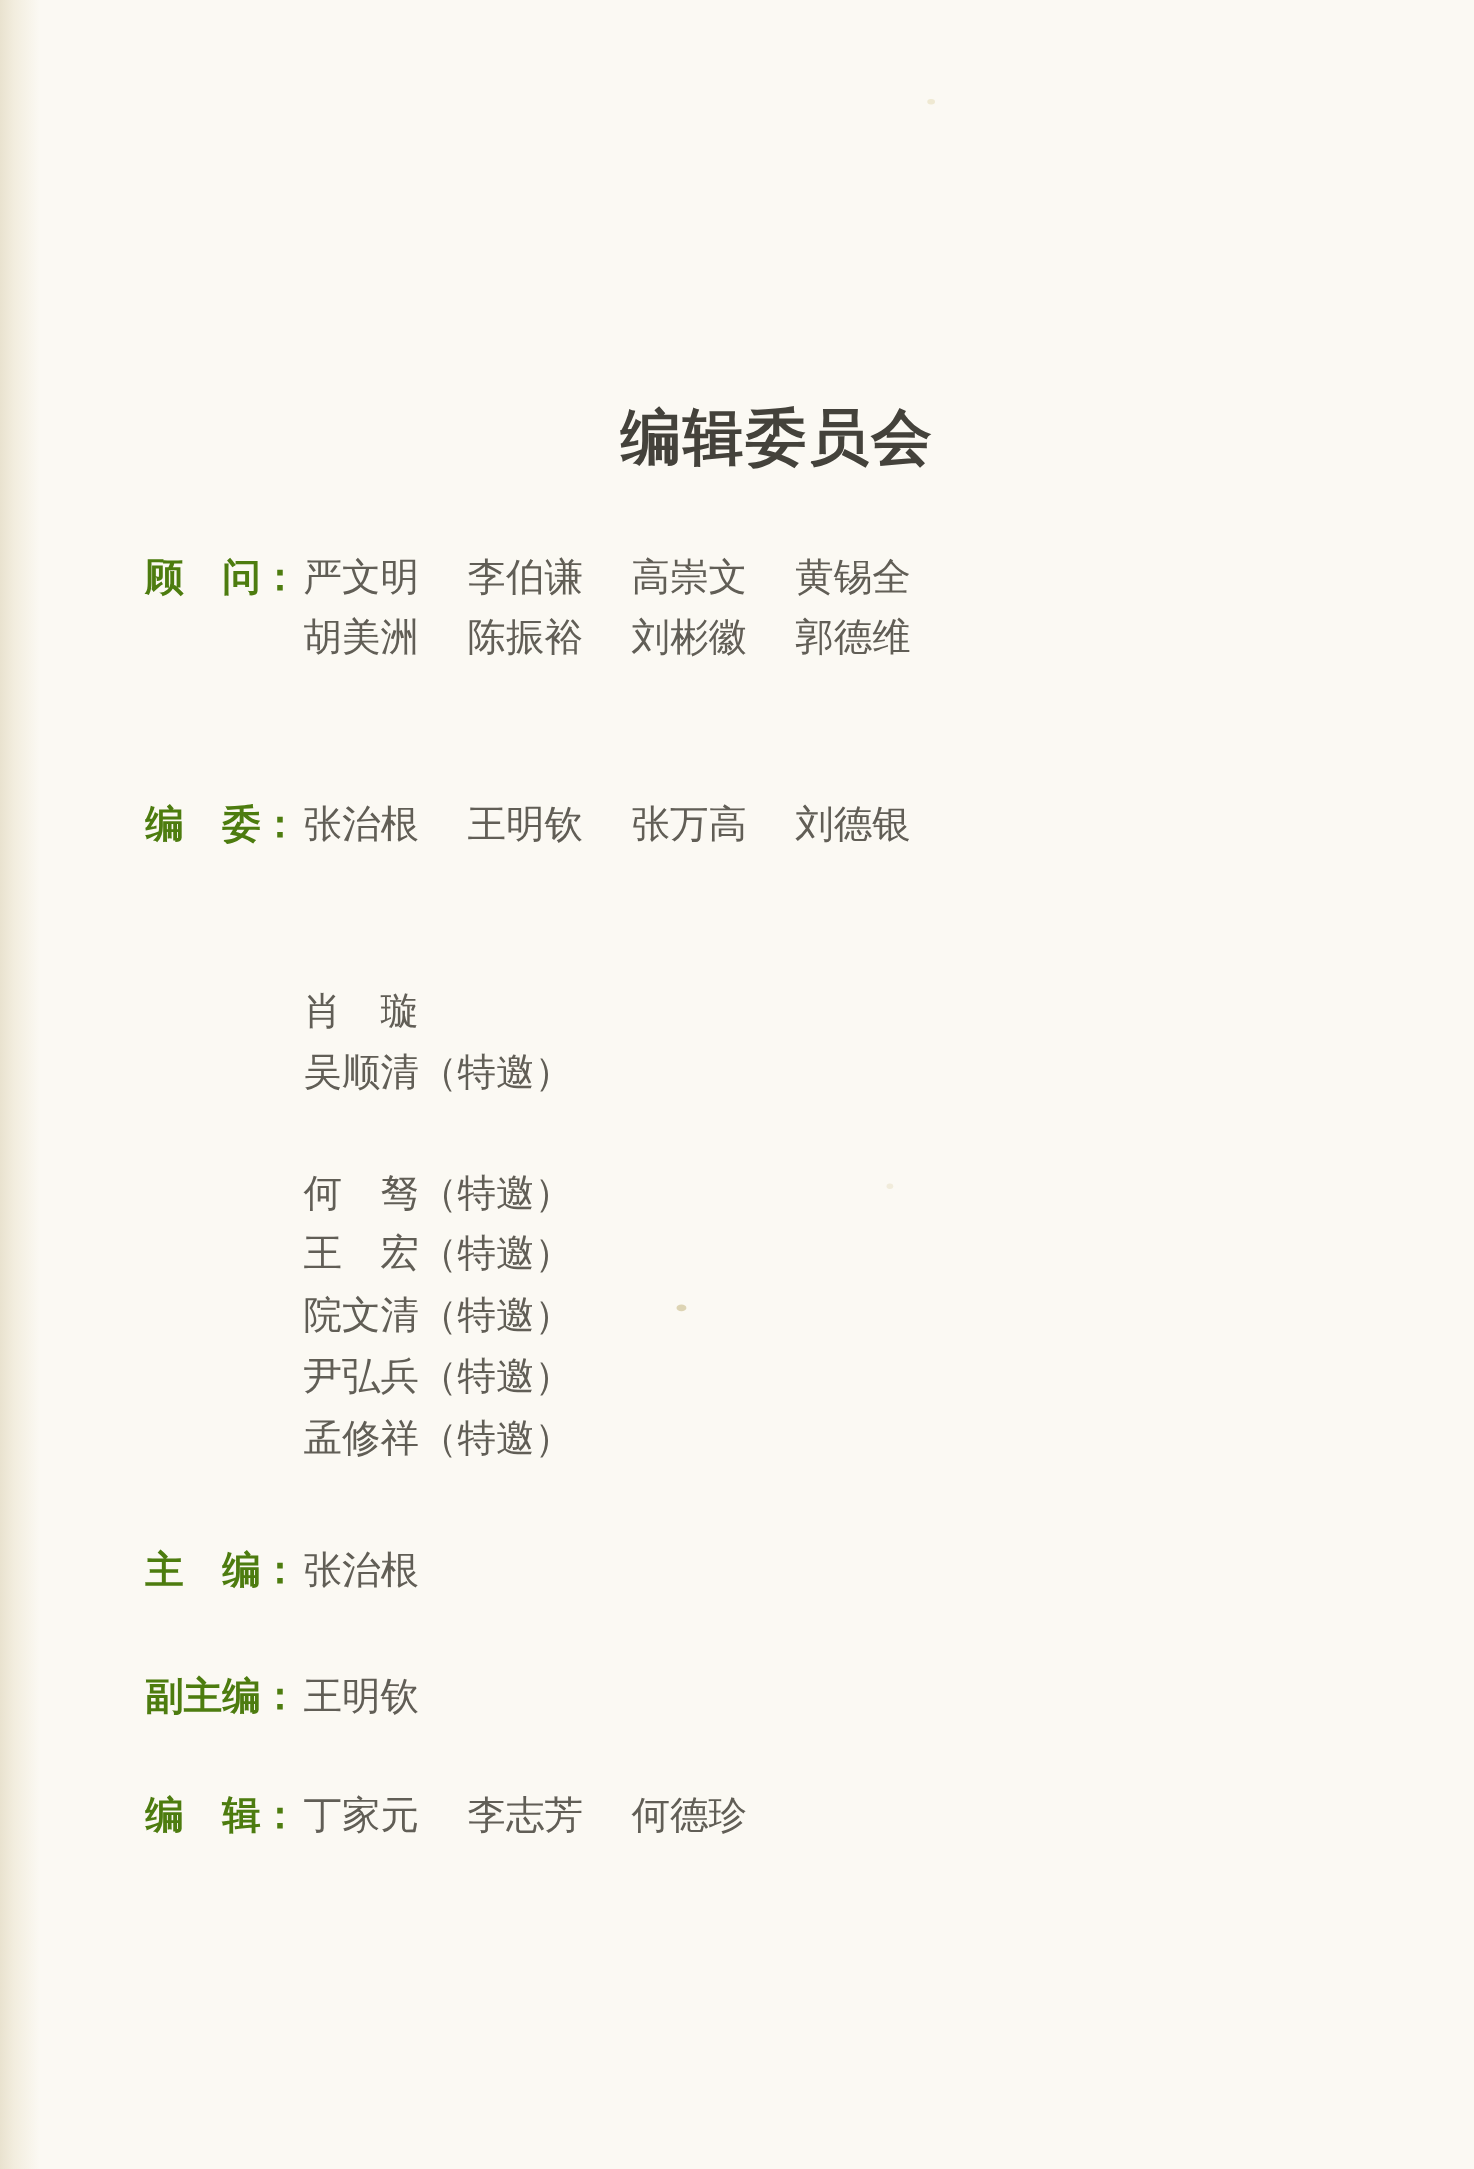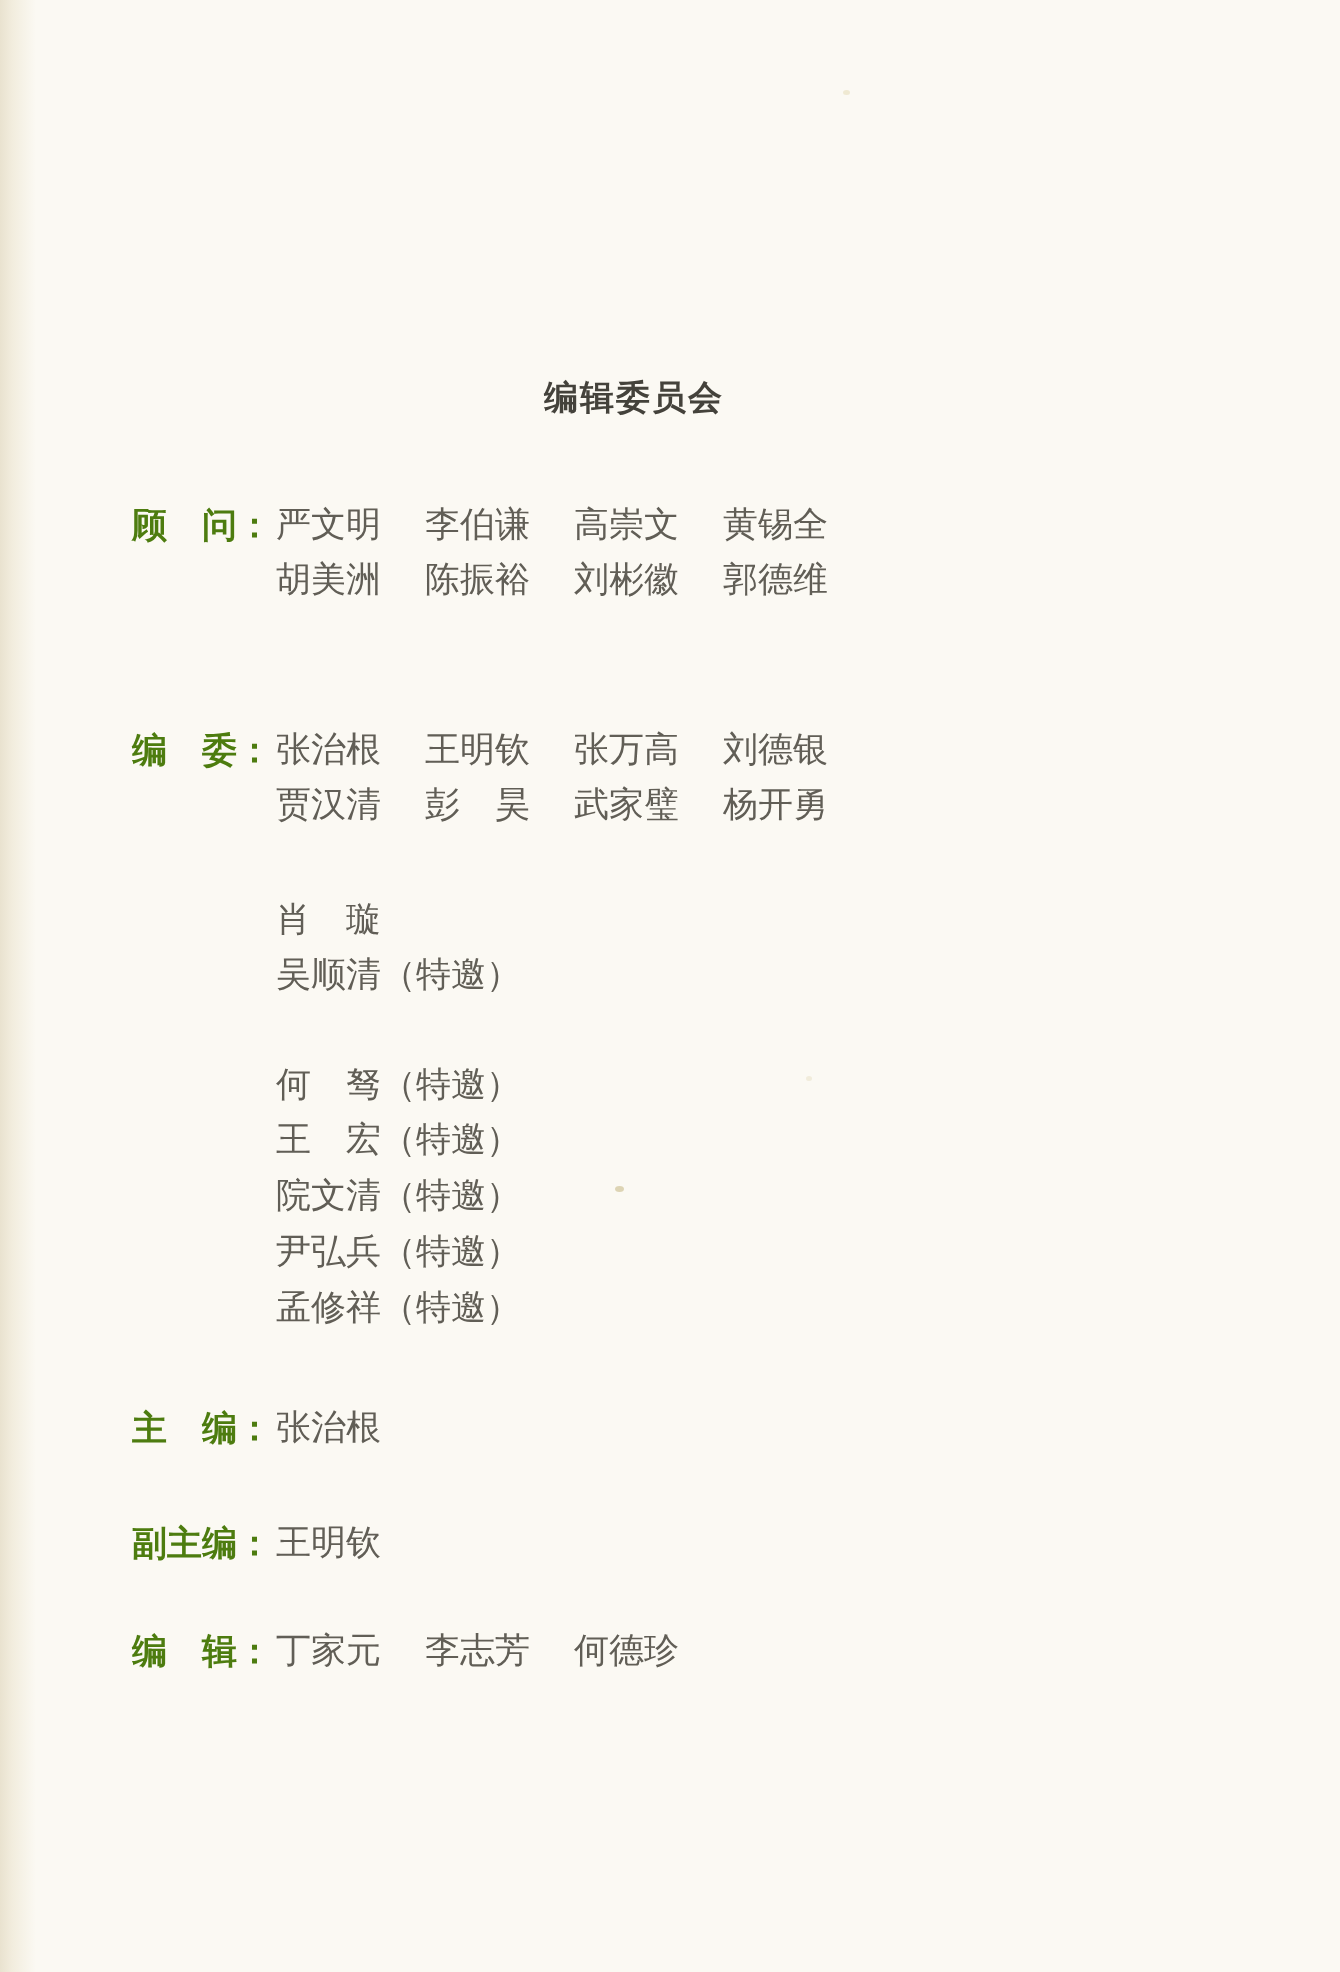--- a/index.html
+++ b/index.html
@@ -22,23 +22,23 @@
   
   .edge-shade {
     position: absolute;
     left: 0; top: 0; bottom: 0;
     width: 36px;
     background: linear-gradient(90deg, #e9e2cf 0%, #f2edde 35%, rgba(251,249,243,0) 100%);
     pointer-events: none;
   }
   .title {
     position: absolute;
-    left: 544px;
+    left: 564px;
     top: 372px;
-    font-size: 34px;
+    font-size: 55px;
     line-height: 52px;
     font-weight: 700;
     letter-spacing: 2px;
     color: #44423b;
     white-space: nowrap;
   }
   .row {
     position: absolute;
     left: 0;
     width: 100%;
@@ -113,28 +113,20 @@
 
   <div class="row" style="top:731px">
     <span class="label">编　委：</span>
     <span class="names">
       <span class="name">张治根</span>
       <span class="name">王明钦</span>
       <span class="name">张万高</span>
       <span class="name">刘德银</span>
     </span>
   </div>
-  <div class="row" style="top:786px">
-    <span class="names">
-      <span class="name">贾汉清</span>
-      <span class="name">彭　昊</span>
-      <span class="name">武家璧</span>
-      <span class="name">杨开勇</span>
-    </span>
-  </div>
   <div class="row" style="top:901px">
     <span class="names">
       <span class="name wide">肖　璇</span>
     </span>
   </div>
   <div class="row" style="top:956px">
     <span class="names">
       <span class="name wide">吴顺清（特邀）</span>
     </span>
   </div>

